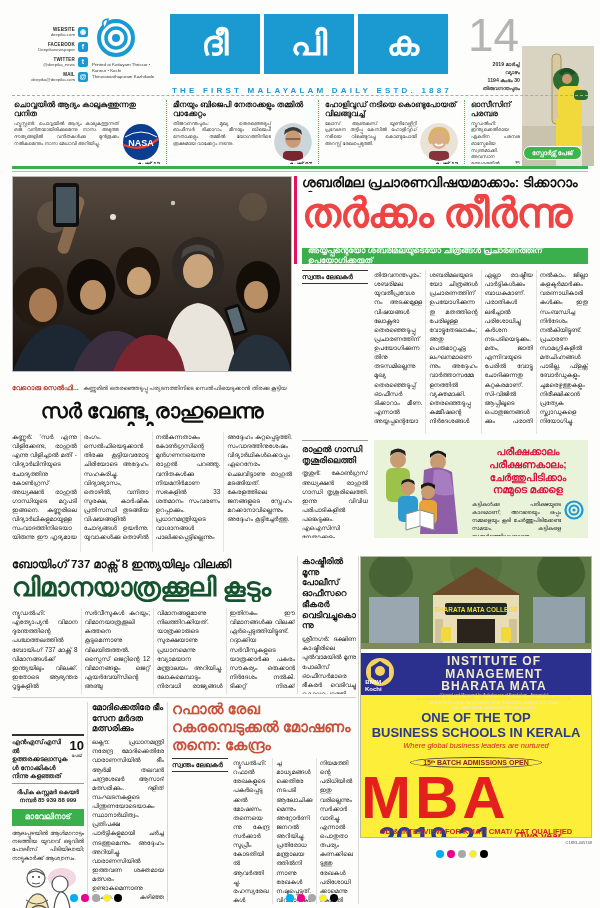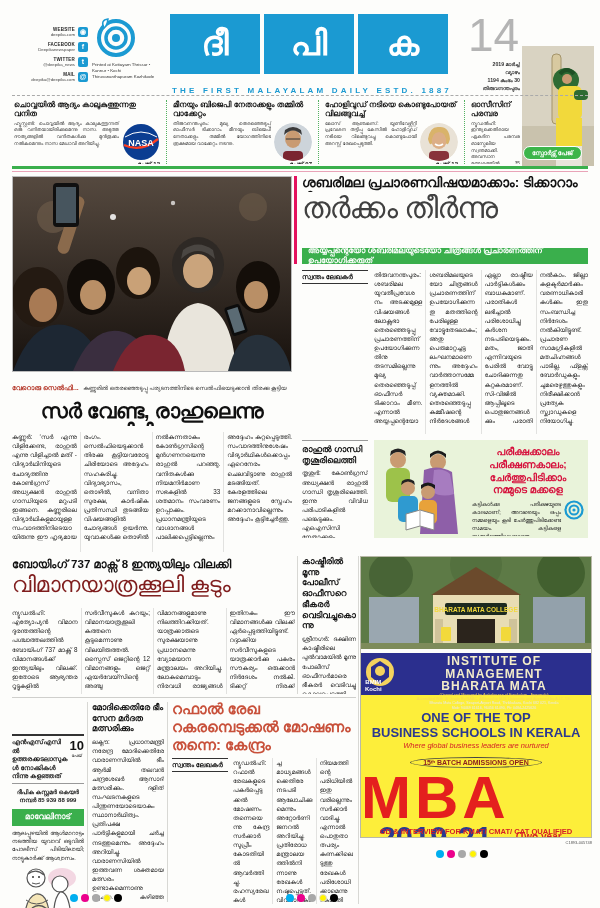--- a/index.html
+++ b/index.html
@@ -29,30 +29,30 @@
   
   .brief-title{font-size:7.8px;font-weight:bold;line-height:1.2;color:#111}
   .brief-body{font-size:4.8px;line-height:1.4;text-align:justify;color:#333;margin-top:2px}
   .brief-page{font-size:6px;font-weight:bold;text-align:right;color:#111}
   .dotsep{border-left:1px dotted #54b261}
   .circ-img{border-radius:50%;overflow:hidden}
   .sports-pill{background:#3cb54a;color:#fff;font-size:6.5px;font-weight:bold;border:1px solid #fff;
                border-radius:8px;padding:2px 8px;text-align:center;white-space:nowrap}
   
   .kicker{font-size:13.5px;font-weight:bold;color:#111;line-height:1.1}
-  .main-head{font-size:30px;font-weight:normal;color:#404040;line-height:.95;letter-spacing:-1px}
+  .main-head{font-size:41px;font-weight:bold;color:#ef4444;line-height:.95;letter-spacing:-1px}
   .green-bar{background:#3aaf4c;color:#fff;font-size:8.2px;font-weight:bold;
              display:flex;align-items:center;padding:0 6px}
   .byline{border-top:1.5px solid #333;border-bottom:1.5px solid #333;font-size:6.8px;font-weight:bold;
           padding:2px 0;text-align:left;color:#111}
   .cap-lead{color:#b5382a;font-weight:bold;font-size:6.8px}
   .cap-txt{font-size:5.8px;color:#333;line-height:1.35;text-align:justify}
   .sub-head{font-size:21px;font-weight:bold;color:#101010;line-height:1;letter-spacing:-.5px}
   .small-head{font-size:8.6px;font-weight:bold;line-height:1.25;color:#111}
-  .boeing-head{font-size:22px;font-weight:normal;color:#7f1d1d;line-height:1;letter-spacing:-.5px}
+  .boeing-head{font-size:26px;font-weight:bold;color:#14532d;line-height:1;letter-spacing:-.5px}
   .red-head{font-size:15px;font-weight:bold;color:#c8503a;line-height:1.2}
   
   .exam-box{background:#e9f3da}
   .exam-head{font-size:10.2px;font-weight:bold;color:#d6103c;text-align:center;line-height:1.25}
   
   .ad-wrap{border:1px solid #b9b9a8}
   .ad-banner{background:#2b2f8e;color:#fff}
   .ad-title1{font-size:12px;font-weight:bold;color:#f3ecc9;letter-spacing:1px;text-align:center;line-height:1.05}
   .ad-sub{font-size:3.8px;color:#f5d75a;text-align:center}
   .ad-addr{font-size:3.6px;color:#e8e8e8;text-align:center;line-height:1.4}

